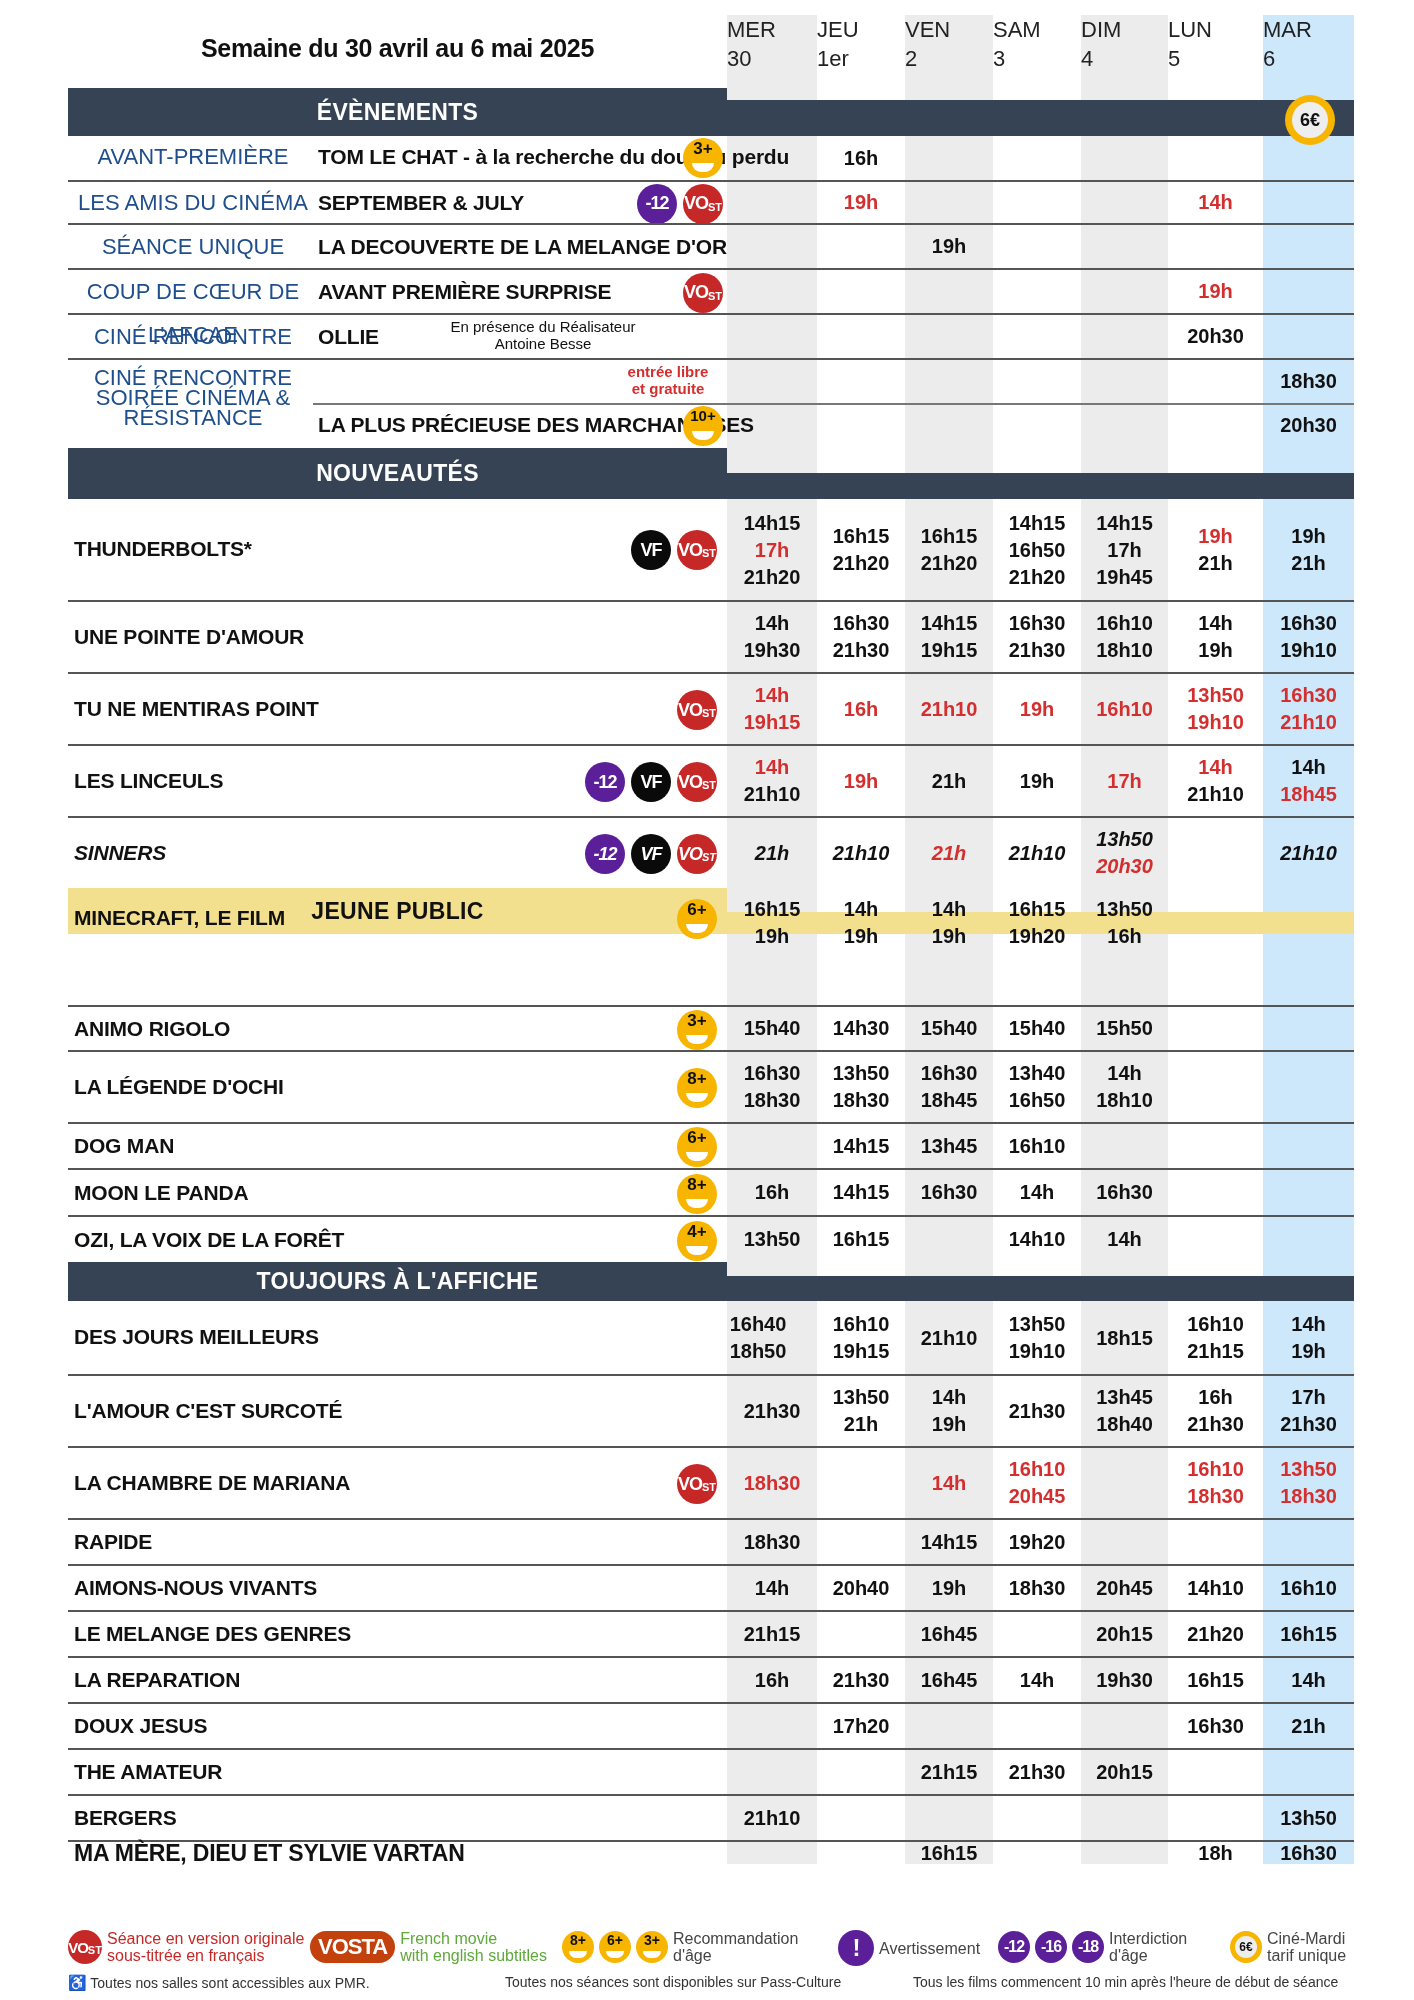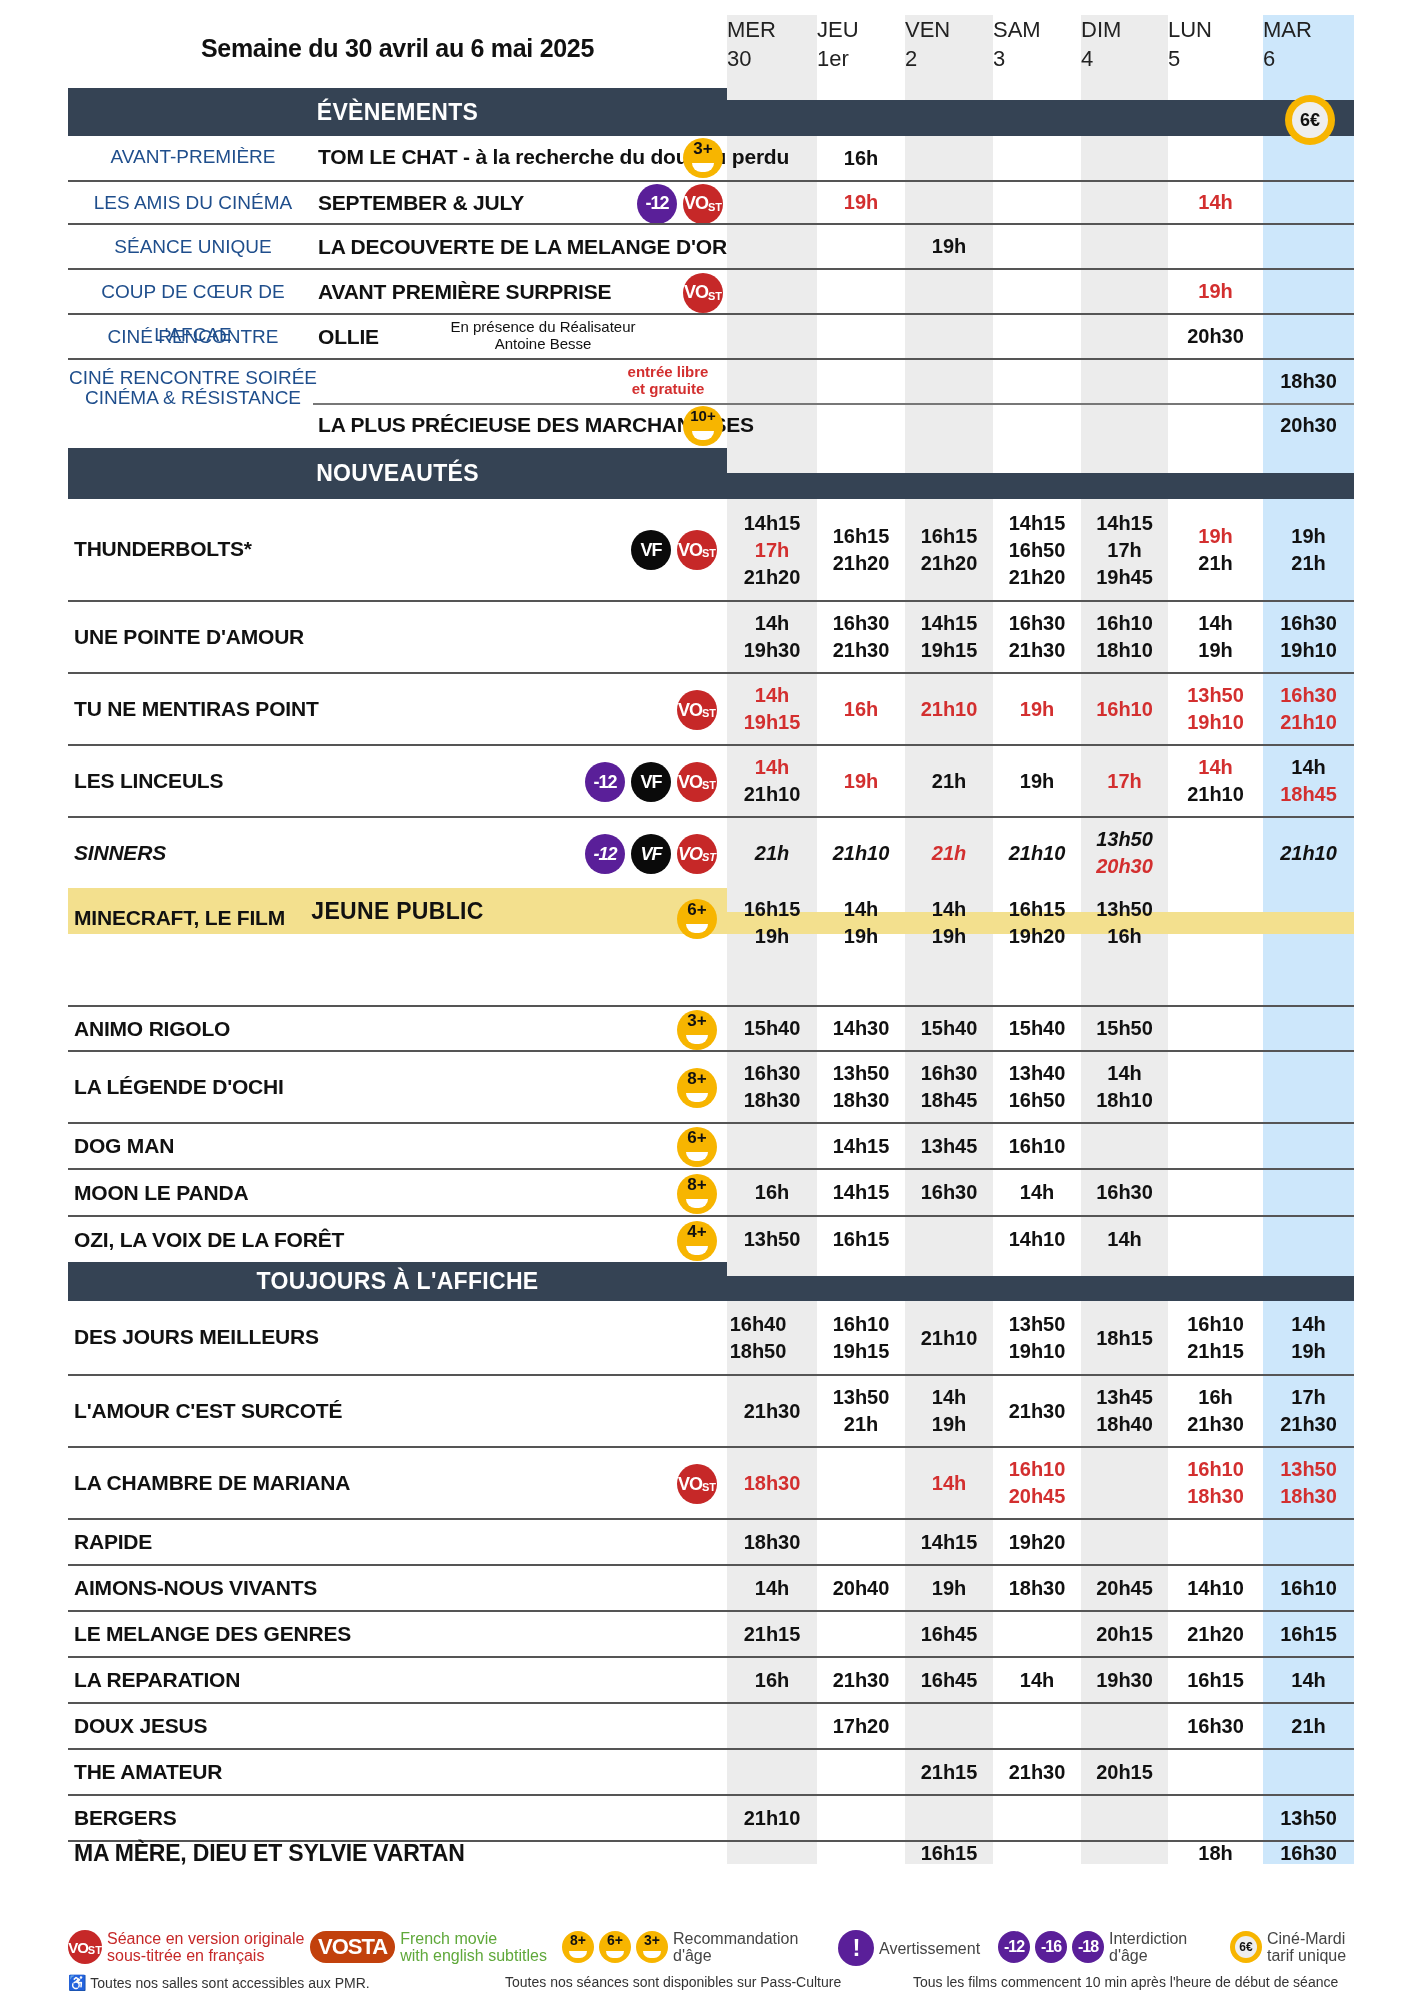--- a/index.html
+++ b/index.html
@@ -12,21 +12,21 @@
   .dayhead{position:absolute;top:15px;font-size:22px;line-height:29px;color:#222;}
   .section{position:absolute;left:68px;width:1286px;}
   .section .bar{position:absolute;left:0;right:0;bottom:0;}
   .section .label{position:absolute;left:0;width:659px;top:0;bottom:0;display:flex;align-items:center;justify-content:center;font-weight:bold;font-size:23px;letter-spacing:0.3px;}
   .section.dark .label{background:#354354;color:#fff;}
   .section.dark .bar{background:#354354;}
   .section.yellow .label{background:#f3e08e;color:#111;}
   .section.yellow .bar{background:#f3e08e;}
   .row{position:absolute;left:68px;width:1286px;border-top:2px solid #555;box-sizing:border-box;}
   .row.first{border-top:none;}
-  .cat{position:absolute;left:0;width:250px;text-align:center;color:#1f4e8c;font-size:19px;line-height:20px;}
+  .cat{position:absolute;left:0;width:250px;text-align:center;color:#1f4e8c;font-size:22px;line-height:20px;}
   .film{position:absolute;font-weight:bold;font-size:21px;white-space:nowrap;letter-spacing:-0.2px;}
   .times{position:absolute;top:0;bottom:0;display:flex;flex-direction:column;justify-content:center;align-items:center;font-weight:bold;font-size:20px;line-height:27px;}
   .t-red{color:#d32f2f;}
   .badges{position:absolute;display:flex;gap:6px;align-items:center;}
   .badge{width:40px;height:40px;border-radius:50%;display:flex;align-items:center;justify-content:center;color:#fff;font-weight:bold;font-size:18px;letter-spacing:-1px;}
   .b-vost{background:#c62828;}
   .b-vost small{font-size:11px;margin-top:6px;letter-spacing:0;}
   .b-vf{background:#0a0a0a;}
   .b-12{background:#5a1f99;}
   .smile{width:40px;height:40px;border-radius:50%;background:#f7b500;position:relative;}

